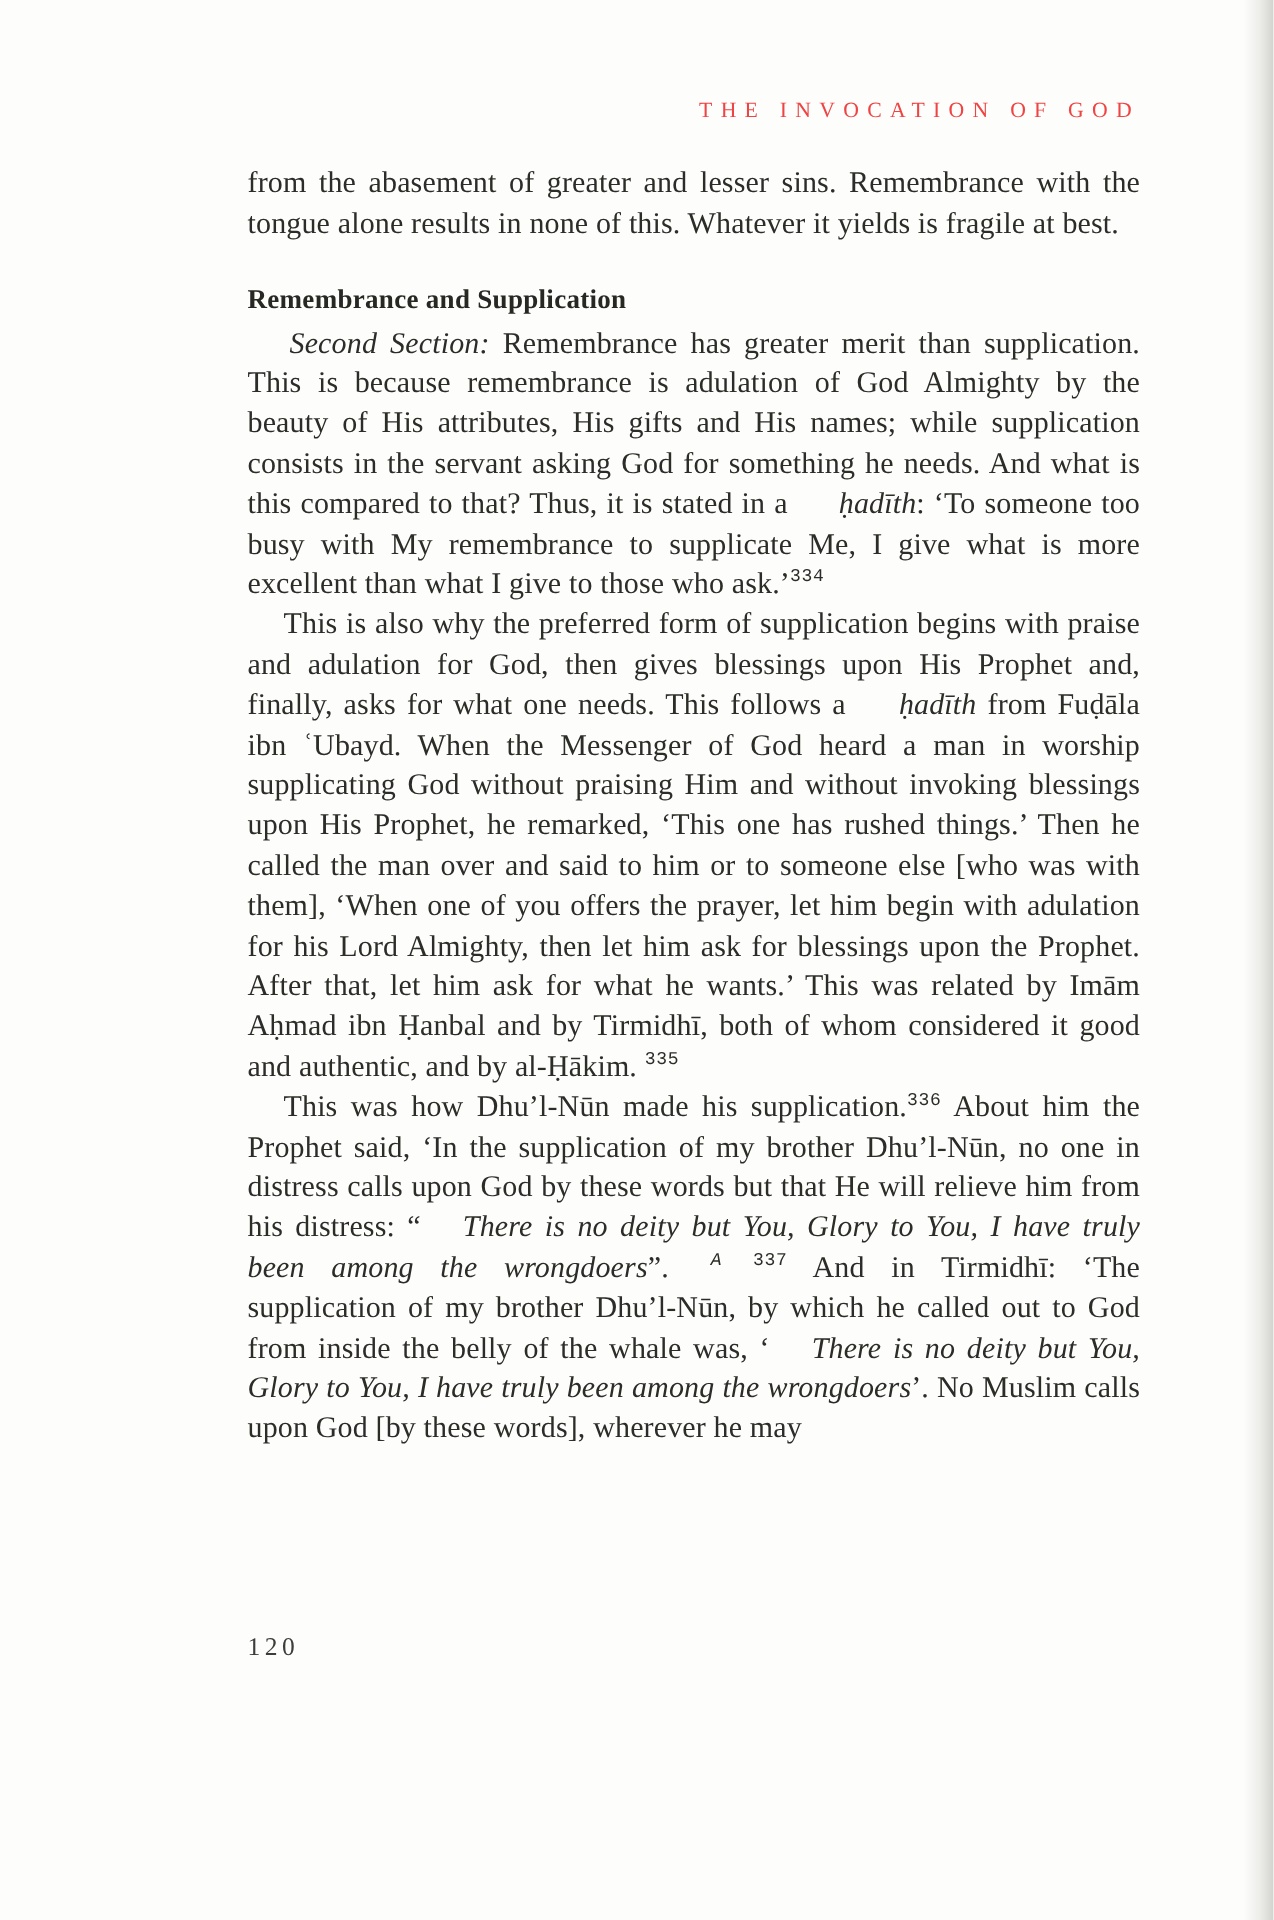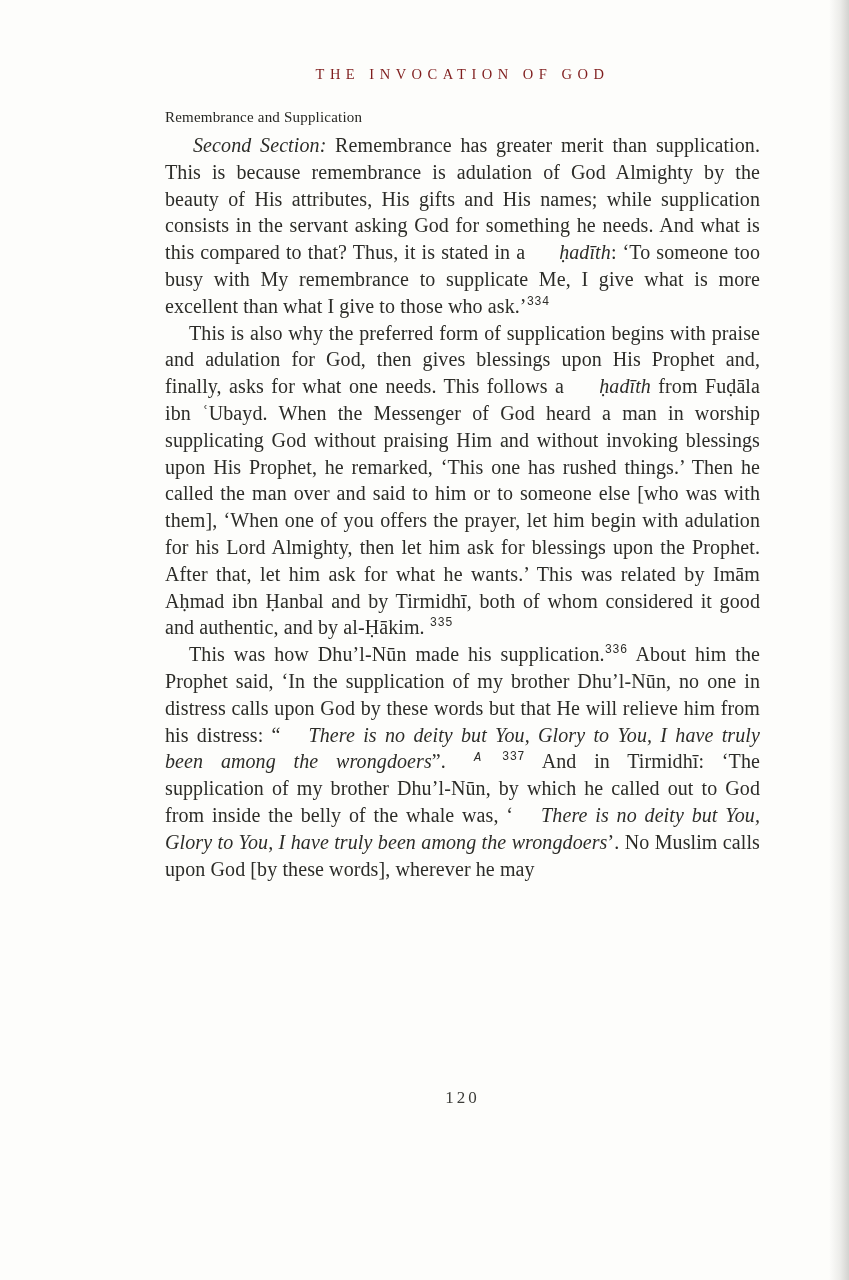--- a/index.html
+++ b/index.html
@@ -29,75 +29,75 @@
       rgba(188,188,184,0.65) 100%);
     pointer-events: none;
   }
   .content {
     position: absolute;
     left: 165px;
     top: 66px;
     width: 595px;
   }
   .running-header {
-    text-align: center;
+    text-align: right;
     font-size: 14.5px;
     letter-spacing: 5.5px;
-    color: #7f1d1d;
+    color: #ef4444;
     margin: 0 0 26px 0;
     font-weight: normal;
     white-space: nowrap;
   }
   .body-text p {
     margin: 0;
     font-size: 20px;
     line-height: 26.8px;
     text-align: justify;
     letter-spacing: 0.1px;
   }
   .body-text p.indent {
     text-indent: 24px;
   }
   .section-heading {
-    font-size: 15px;
-    font-weight: normal;
+    font-size: 18px;
+    font-weight: bold;
     margin: 26px 0 6px 0;
     letter-spacing: 0.2px;
     color: #272723;
   }
   .it { font-style: italic; margin-left: 28px; }
   .sup {
     font-size: 0.6em;
     vertical-align: super;
     line-height: 0;
     letter-spacing: 0.5px;
     font-family: Liberation Mono, monospace;
   }
   .page-number {
     position: absolute;
     left: 165px;
     width: 595px;
     top: 1088px;
-    text-align: center;
     font-size: 17px;
     letter-spacing: 3px;
     color: #3d3d39;
   }
 </style>
 </head>
 <body>
 
 <div class="page">
 
   <div class="content">
 
     <div class="running-header">THE INVOCATION OF GOD</div>
 
     <div class="body-text">
 
+      <p><span>from the abasement of greater and lesser sins. Remembrance with the tongue alone results in none of this. Whatever it yields is fragile at best.</span></p>
 
       <h2 class="section-heading">Remembrance and Supplication</h2>
 
       <p><span class="it">Second Section:</span><span> Remembrance has greater merit than supplication. This is because remembrance is adulation of God Almighty by the beauty of His attributes, His gifts and His names; while supplication consists in the servant asking God for something he needs. And what is this compared to that? Thus, it is stated in a </span><span class="it">ḥadīth</span><span>: ‘To someone too busy with My remembrance to supplicate Me, I give what is more excellent than what I give to those who ask.’</span><span class="sup">334</span></p>
 
       <p class="indent"><span>This is also why the preferred form of supplication begins with praise and adulation for God, then gives blessings upon His Prophet and, finally, asks for what one needs. This follows a </span><span class="it">ḥadīth</span><span> from Fuḍāla ibn ʿUbayd. When the Messenger of God heard a man in worship supplicating God without praising Him and without invoking blessings upon His Prophet, he remarked, ‘This one has rushed things.’ Then he called the man over and said to him or to someone else [who was with them], ‘When one of you offers the prayer, let him begin with adulation for his Lord Almighty, then let him ask for blessings upon the Prophet. After that, let him ask for what he wants.’ This was related by Imām Aḥmad ibn Ḥanbal and by Tirmidhī, both of whom considered it good and authentic, and by al-Ḥākim. </span><span class="sup">335</span></p>
 
       <p class="indent"><span>This was how Dhu’l-Nūn made his supplication.</span><span class="sup">336</span><span> About him the Prophet said, ‘In the supplication of my brother Dhu’l-Nūn, no one in distress calls upon God by these words but that He will relieve him from his distress: “</span><span class="it">There is no deity but You, Glory to You, I have truly been among the wrongdoers</span><span>”.</span><span class="sup it">A</span><span class="sup"> 337</span><span> And in Tirmidhī: ‘The supplication of my brother Dhu’l-Nūn, by which he called out to God from inside the belly of the whale was, ‘</span><span class="it">There is no deity but You, Glory to You, I have truly been among the wrongdoers</span><span>’. No Muslim calls upon God [by these words], wherever he may</span></p>
 
     </div>

